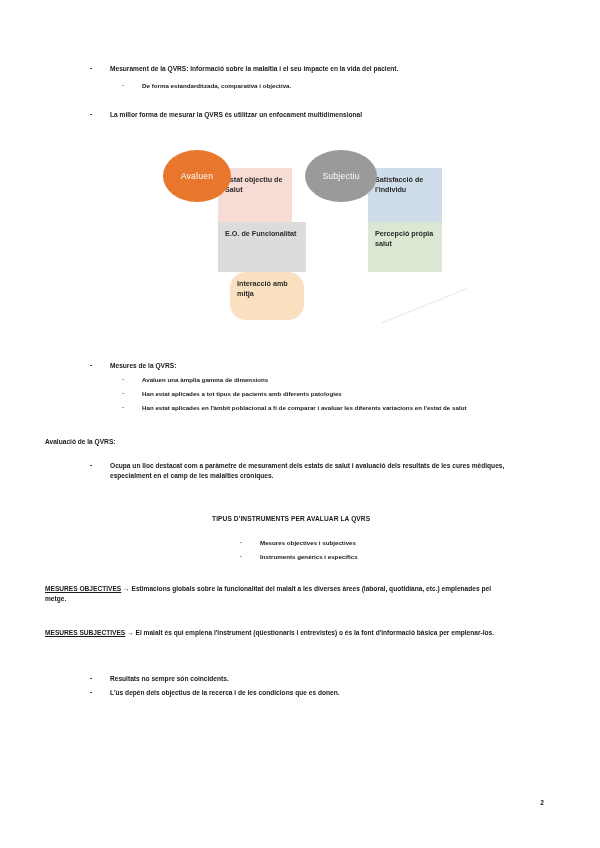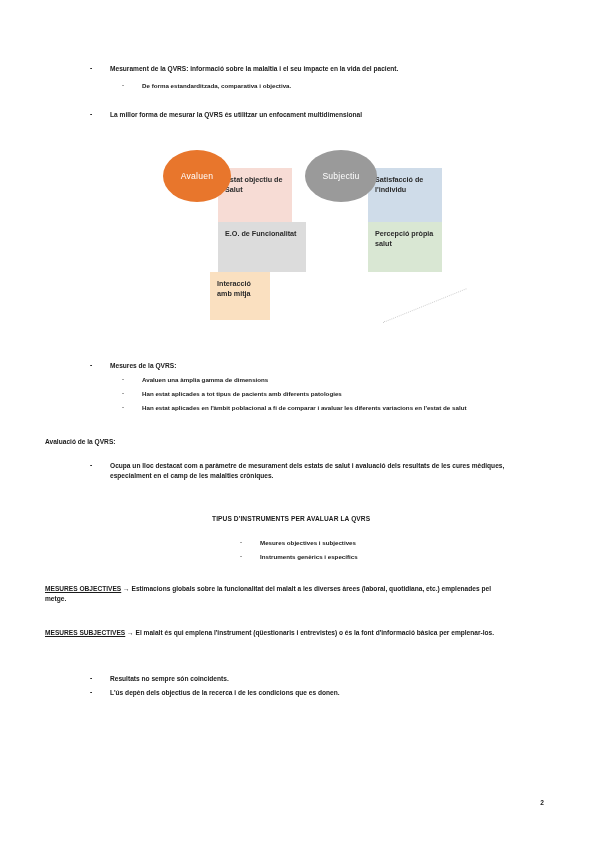--- a/index.html
+++ b/index.html
@@ -130,21 +130,21 @@
   <div class="diagram">
 
     <div class="diag-line" style="left:233px; top:182px; width:90px; transform: rotate(-22deg);"></div>
 
     <div class="col-box" style="left:68px; top:28px; width:74px; height:54px; background:#F7DCD5;">
       <span>Estat objectiu de Salut</span>
     </div>
     <div class="col-box" style="left:68px; top:82px; width:88px; height:50px; background:#DCDCDC;">
       <span>E.O. de Funcionalitat</span>
     </div>
-    <div class="col-box" style="left:60px; top:132px; width:60px; height:48px; background:#FAE0C0;">
+    <div class="col-box" style="left:80px; top:132px; width:74px; height:48px; background:#FAE0C0;border-radius:16px;">
       <span>Interacció amb mitja</span>
     </div>
 
     <div class="col-box" style="left:218px; top:82px; width:74px; height:50px; background:#D9E7D3;">
       <span>Percepció pròpia salut</span>
     </div>
     <div class="col-box" style="left:218px; top:28px; width:74px; height:54px; background:#CFDCE9;">
       <span>Satisfacció de l'individu</span>
     </div>
 

